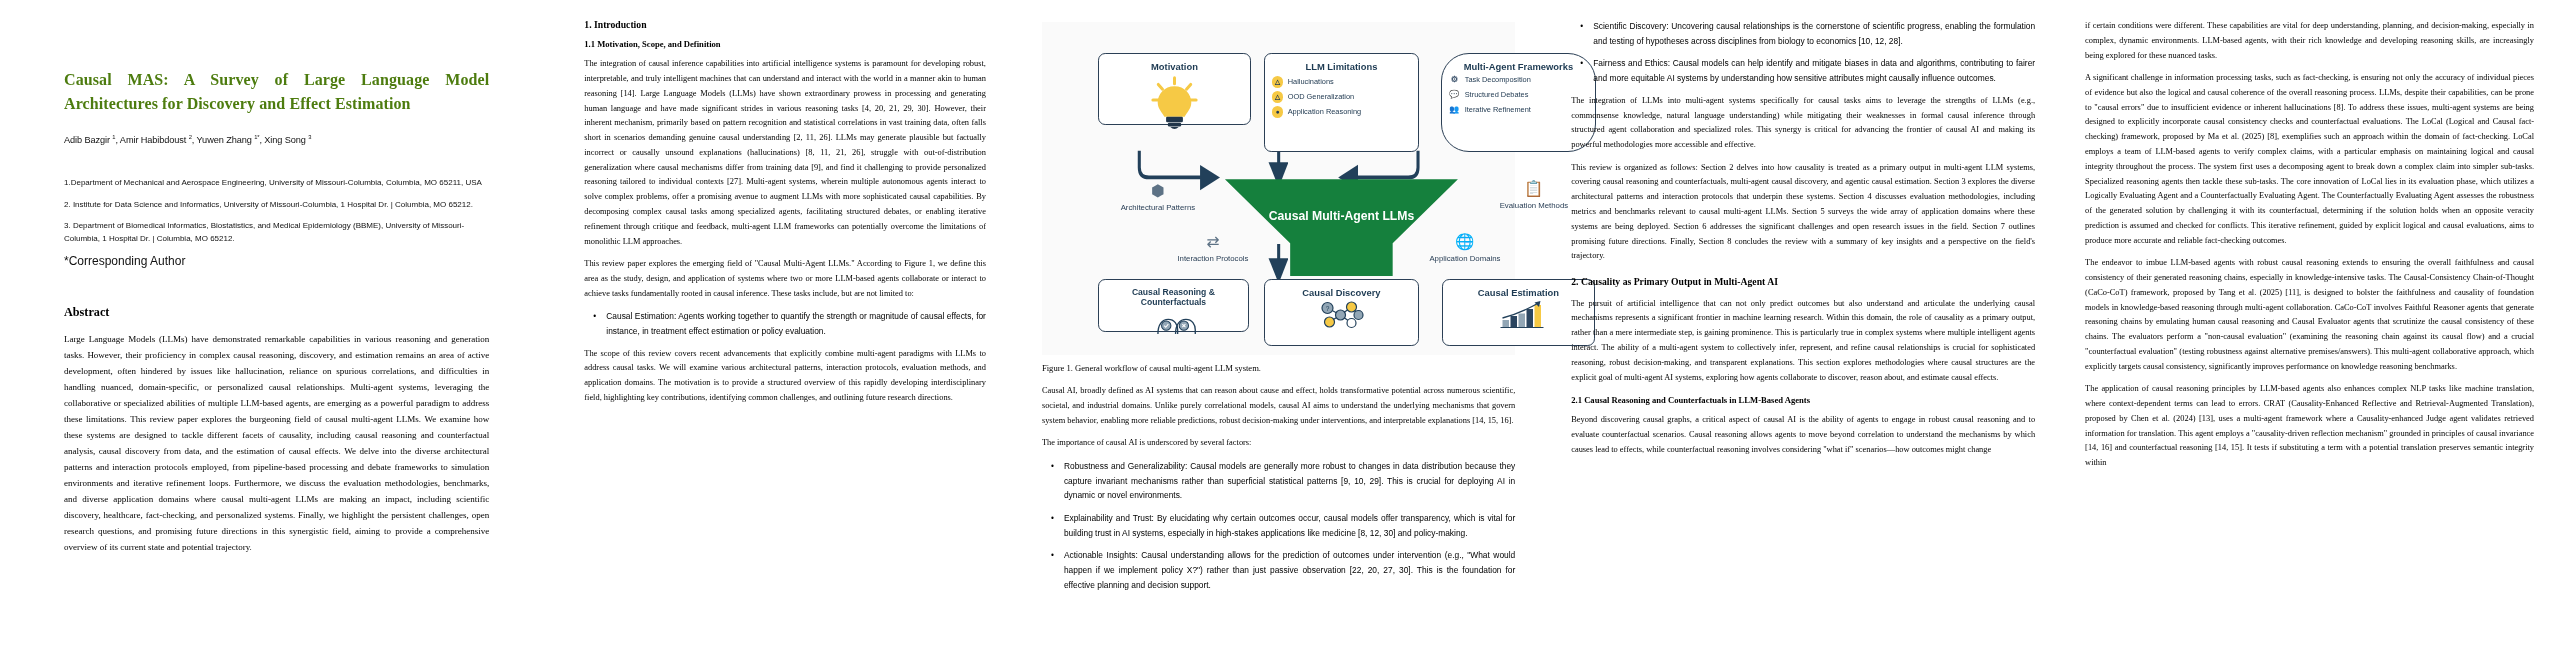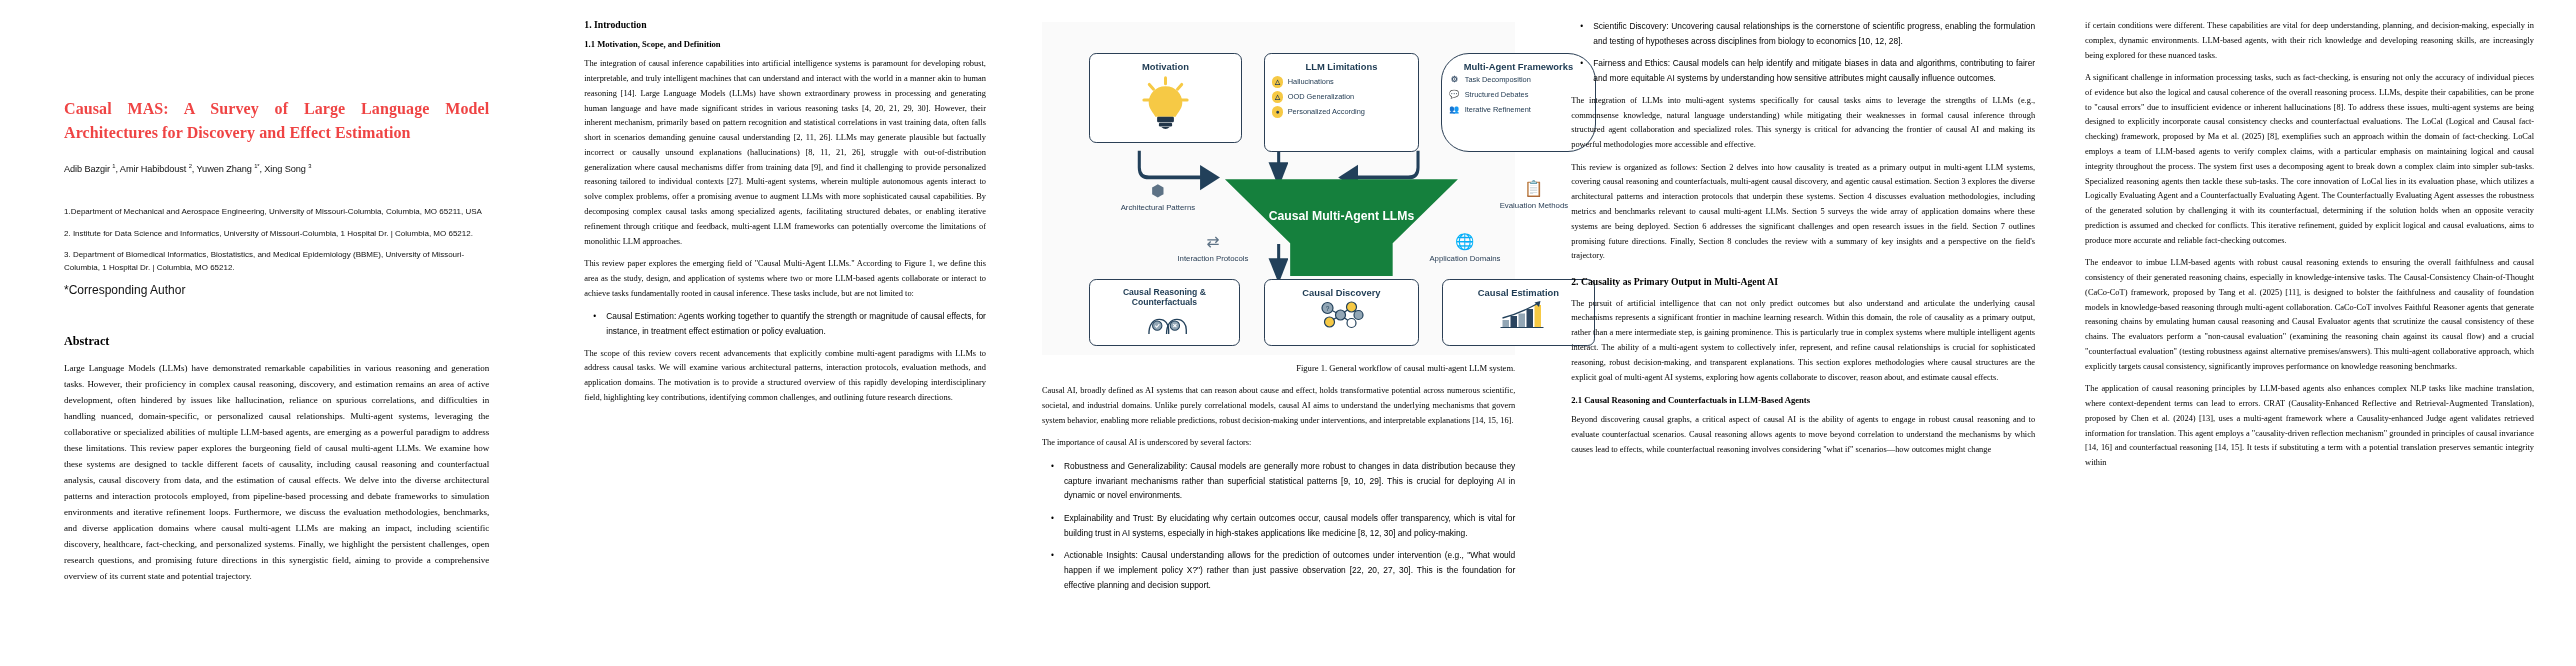--- a/index.html
+++ b/index.html
@@ -33,22 +33,22 @@
   .col-5 { width: 620px; padding-left: 28px; padding-right: 22px; }
 
   
   .paper-title {
     font-family: "Liberation Serif", serif;
     font-weight: bold;
     font-size: 16px;
     line-height: 1.48;
     text-align: justify;
     text-align-last: left;
-    color: #ef4444;
-    margin-top: 78px;
+    color: #4d7c0f;
+    margin-top: 49px;
     letter-spacing: 0.1px;
   }
   .authors {
     font-family: "Liberation Sans", sans-serif;
     font-size: 9.2px;
     color: #111;
     margin-top: 19px;
     letter-spacing: -0.1px;
   }
   .authors sup { font-size: 5.8px; vertical-align: super; }
@@ -132,21 +132,21 @@
   .figure-wrap { margin: 3.3px 0 9px 0; }
   .fig-canvas {
     position: relative;
     width: 100%;
     height: 333px;
     background: #fafafa;
   }
   .fig-caption {
     font-family: "Liberation Serif", serif;
     font-size: 8.6px;
-    text-align: right;
+    text-align: left;
     color: #000;
     margin: 7.8px 0 11px 0;
   }
   .fbox {
     position: absolute;
     background: #fff;
     border: 1.3px solid #2b3f55;
     border-radius: 7.2px;
     box-sizing: border-box;
   }
@@ -249,21 +249,21 @@
             </marker>
           </defs>
           <path d="M222,232 L222,262 Q222,280 244,280 L390,280" stroke="#22405a" stroke-width="7" fill="none" marker-end="url(#ah)"></path>
           <path d="M540,232 L540,282" stroke="#22405a" stroke-width="7" fill="none" marker-end="url(#ah)"></path>
           <path d="M858,232 L858,262 Q858,280 836,280 L692,280" stroke="#22405a" stroke-width="7" fill="none" marker-end="url(#ah)"></path>
           <path d="M540,400 L540,455" stroke="#22405a" stroke-width="7" fill="none" marker-end="url(#ah)"></path>
           <path d="M355,520 L395,520" stroke="#22405a" stroke-width="6" fill="none" marker-end="url(#ah)"></path>
           <path d="M690,520 L730,520" stroke="#22405a" stroke-width="6" fill="none" marker-end="url(#ah)"></path>
         </svg>
 
-        <div class="fbox" style="left:47px; top:31px; width:153px; height:90px;">
+        <div class="fbox" style="left:56px; top:31px; width:153px; height:72px;">
           <div class="ftitle">Motivation</div>
           <svg viewBox="0 0 120 100" style="width:100%;height:60px;margin-top:1.1px;">
             <g stroke="#f6c945" stroke-width="5" stroke-linecap="round">
               <line x1="60" y1="8" x2="60" y2="18"></line>
               <line x1="33" y1="19" x2="40" y2="27"></line>
               <line x1="87" y1="19" x2="80" y2="27"></line>
               <line x1="24" y1="45" x2="34" y2="45"></line>
               <line x1="96" y1="45" x2="86" y2="45"></line>
             </g>
             <path d="M60,22 C43,22 32,35 32,49 C32,60 40,66 43,73 L77,73 C80,66 88,60 88,49 C88,35 77,22 60,22 Z" fill="#f6c945"></path>
@@ -279,21 +279,21 @@
             <div class="frow">
               <span class="chip warn">△</span>
               <span>Hallucinations</span>
             </div>
             <div class="frow">
               <span class="chip warn">△</span>
               <span>OOD Generalization</span>
             </div>
             <div class="frow">
               <span class="chip person">●</span>
-              <span>Personalized According</span>
+              <span>Application Reasoning</span>
             </div>
           </div>
         </div>
 
         <div class="fbox" style="left:399px; top:31px; width:155px; height:99px;border-radius:28px;">
           <div class="ftitle">Multi-Agent Frameworks</div>
           <div class="flist" style="margin-top:2.2px;">
             <div class="frow">
               <span class="chip plain">⚙</span>
               <span>Task Decomposition</span>
@@ -323,21 +323,21 @@
         </div>
         <div class="side-icon" style="left:439px; top:158px; width:106px;">
           <span class="glyph">📋</span>
           <span>Evaluation Methods</span>
         </div>
         <div class="side-icon" style="left:373px; top:211px; width:100px;">
           <span class="glyph">🌐</span>
           <span>Application Domains</span>
         </div>
 
-        <div class="fbox" style="left:47px; top:257px; width:151px; height:67px;">
+        <div class="fbox" style="left:56px; top:257px; width:151px; height:53px;">
           <div class="ftitle" style="font-size:8.6px;">Causal Reasoning &amp; Counterfactuals</div>
           <svg viewBox="0 0 140 54" style="width:100%;height:28px;">
             <path d="M40,52 C40,34 48,24 60,24 C72,24 78,34 78,44 L78,52" fill="none" stroke="#22405a" stroke-width="2.6"></path>
             <circle cx="56" cy="36" r="9" fill="#92a6b5" stroke="#22405a" stroke-width="2"></circle>
             <path d="M52,36 l3,3 l5,-6" stroke="#fff" stroke-width="2" fill="none"></path>
             <path d="M74,52 C74,34 82,24 94,24 C106,24 112,34 112,44 L112,52" fill="none" stroke="#22405a" stroke-width="2.6"></path>
             <circle cx="90" cy="36" r="9" fill="#92a6b5" stroke="#22405a" stroke-width="2"></circle>
             <path d="M87,33 l6,6 M93,33 l-6,6" stroke="#fff" stroke-width="2"></path>
           </svg>
         </div>

